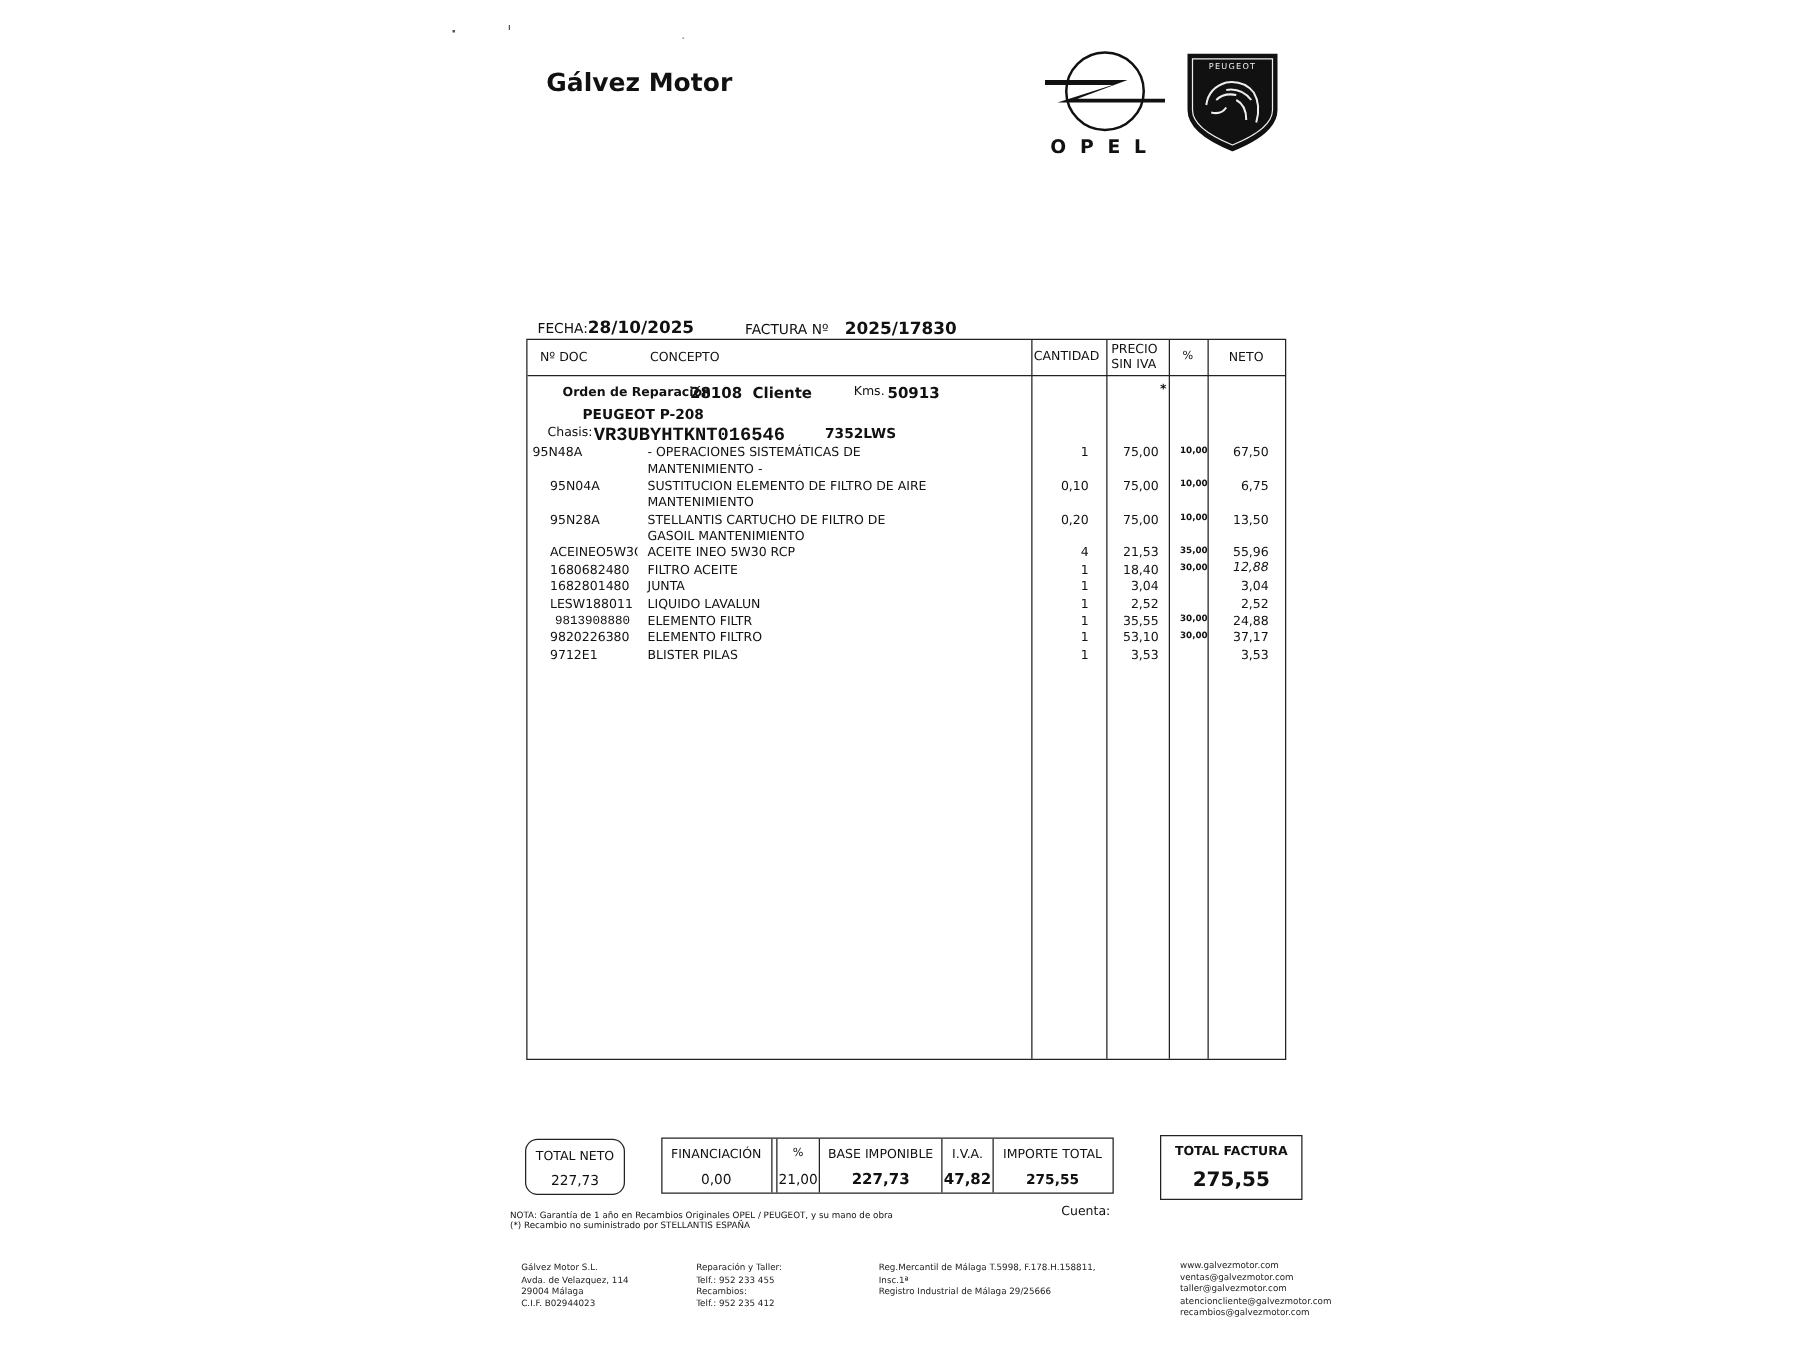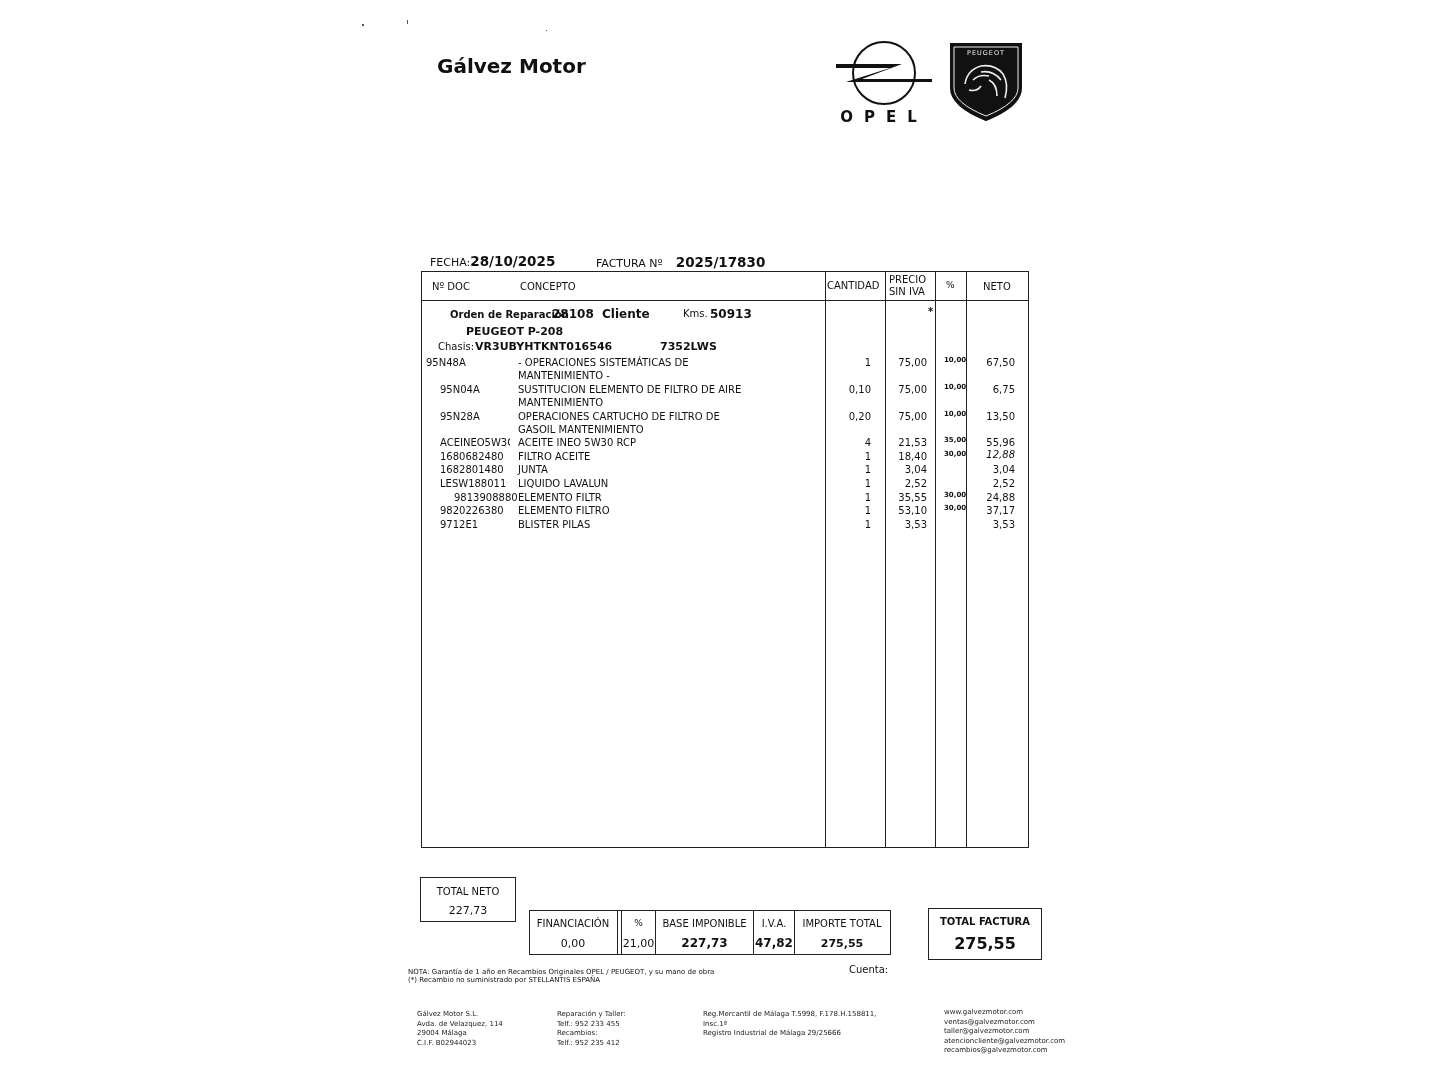--- a/index.html
+++ b/index.html
@@ -94,21 +94,21 @@
   <div class="vline" style="left:544px;"></div>
 
   <span class="cell order-line" style="left:28px;top:37px;font-weight:bold;">Orden de Reparación</span>
   <span class="cell order-bold" style="left:130px;top:35px;">28108</span>
   <span class="cell order-bold" style="left:180px;top:35px;">Cliente</span>
   <span class="cell order-line" style="left:261px;top:36px;">Kms.</span>
   <span class="cell order-bold" style="left:288px;top:35px;">50913</span>
   <span class="cell order-line" style="left:506px;top:34px;font-weight:bold;">*</span>
   <span class="cell order-bold" style="left:44px;top:53px;font-size:11px;">PEUGEOT P-208</span>
   <span class="cell order-line" style="left:16px;top:69px;">Chasis:</span>
-  <span class="cell order-bold" style="left:53px;top:68px;font-size:11px;">VR3UBYHTKNT016546</span>
+  <span class="cell order-bold" style="left:53px;top:68px;font-size:15px;font-family:Liberation Mono, monospace;">VR3UBYHTKNT016546</span>
   <span class="cell order-bold" style="left:238px;top:68px;font-size:11px;">7352LWS</span>
 
   <div>
     <span class="cell" style="left:4px;top:85px;">95N48A</span>
     <span class="cell" style="left:96px;top:85px;">- OPERACIONES SISTEMÁTICAS DE</span>
     <span class="cell" style="left:96px;top:98px;">MANTENIMIENTO -</span>
     <span class="cell num" style="right:157px;top:85px;">1</span>
     <span class="cell num" style="right:101px;top:85px;">75,00</span>
     <span class="cell pct" style="left:522px;top:84px;">10,00</span>
     <span class="cell num" style="right:13px;top:85px;">67,50</span>
@@ -117,21 +117,21 @@
     <span class="cell" style="left:18px;top:112px;">95N04A</span>
     <span class="cell" style="left:96px;top:112px;">SUSTITUCION ELEMENTO DE FILTRO DE AIRE</span>
     <span class="cell" style="left:96px;top:125px;">MANTENIMIENTO</span>
     <span class="cell num" style="right:157px;top:112px;">0,10</span>
     <span class="cell num" style="right:101px;top:112px;">75,00</span>
     <span class="cell pct" style="left:522px;top:111px;">10,00</span>
     <span class="cell num" style="right:13px;top:112px;">6,75</span>
   </div>
   <div>
     <span class="cell" style="left:18px;top:139px;">95N28A</span>
-    <span class="cell" style="left:96px;top:139px;">OPERACIONES CARTUCHO DE FILTRO DE</span>
+    <span class="cell" style="left:96px;top:139px;">STELLANTIS CARTUCHO DE FILTRO DE</span>
     <span class="cell" style="left:96px;top:152px;">GASOIL MANTENIMIENTO</span>
     <span class="cell num" style="right:157px;top:139px;">0,20</span>
     <span class="cell num" style="right:101px;top:139px;">75,00</span>
     <span class="cell pct" style="left:522px;top:138px;">10,00</span>
     <span class="cell num" style="right:13px;top:139px;">13,50</span>
   </div>
   <div>
     <span class="cell" style="left:18px;top:165px;width:70px;overflow:hidden;">ACEINEO5W3C</span>
     <span class="cell" style="left:96px;top:165px;">ACEITE INEO 5W30 RCP</span>
     <span class="cell num" style="right:157px;top:165px;">4</span>
@@ -157,21 +157,21 @@
   </div>
   <div>
     <span class="cell" style="left:18px;top:206px;">LESW188011</span>
     <span class="cell" style="left:96px;top:206px;">LIQUIDO LAVALUN</span>
     <span class="cell num" style="right:157px;top:206px;">1</span>
     <span class="cell num" style="right:101px;top:206px;">2,52</span>
     <span class="cell pct" style="left:522px;top:205px;"></span>
     <span class="cell num" style="right:13px;top:206px;">2,52</span>
   </div>
   <div>
-    <span class="cell" style="left:32px;top:220px;">9813908880</span>
+    <span class="cell" style="left:22px;top:220px;font-family:Liberation Mono, monospace;">9813908880</span>
     <span class="cell" style="left:96px;top:220px;">ELEMENTO FILTR</span>
     <span class="cell num" style="right:157px;top:220px;">1</span>
     <span class="cell num" style="right:101px;top:220px;">35,55</span>
     <span class="cell pct" style="left:522px;top:219px;">30,00</span>
     <span class="cell num" style="right:13px;top:220px;">24,88</span>
   </div>
   <div>
     <span class="cell" style="left:18px;top:233px;">9820226380</span>
     <span class="cell" style="left:96px;top:233px;">ELEMENTO FILTRO</span>
     <span class="cell num" style="right:157px;top:233px;">1</span>
@@ -182,21 +182,21 @@
   <div>
     <span class="cell" style="left:18px;top:247px;">9712E1</span>
     <span class="cell" style="left:96px;top:247px;">BLISTER PILAS</span>
     <span class="cell num" style="right:157px;top:247px;">1</span>
     <span class="cell num" style="right:101px;top:247px;">3,53</span>
     <span class="cell pct" style="left:522px;top:246px;"></span>
     <span class="cell num" style="right:13px;top:247px;">3,53</span>
   </div>
 </div>
 
-<div class="box" style="left:420px;top:877px;width:96px;height:45px;">
+<div class="box" style="left:420px;top:911px;width:80px;height:45px;border-radius:10px;">
   <span class="box-label" style="top:8px;">TOTAL NETO</span>
   <span class="box-value" style="top:26px;">227,73</span>
 </div>
 
 <div class="box" style="left:529px;top:910px;width:362px;height:45px;">
   <div class="sub" style="left:87px;"></div>
   <div class="sub" style="left:91px;"></div>
   <div class="sub" style="left:125px;"></div>
   <div class="sub" style="left:223px;"></div>
   <div class="sub" style="left:264px;"></div>

